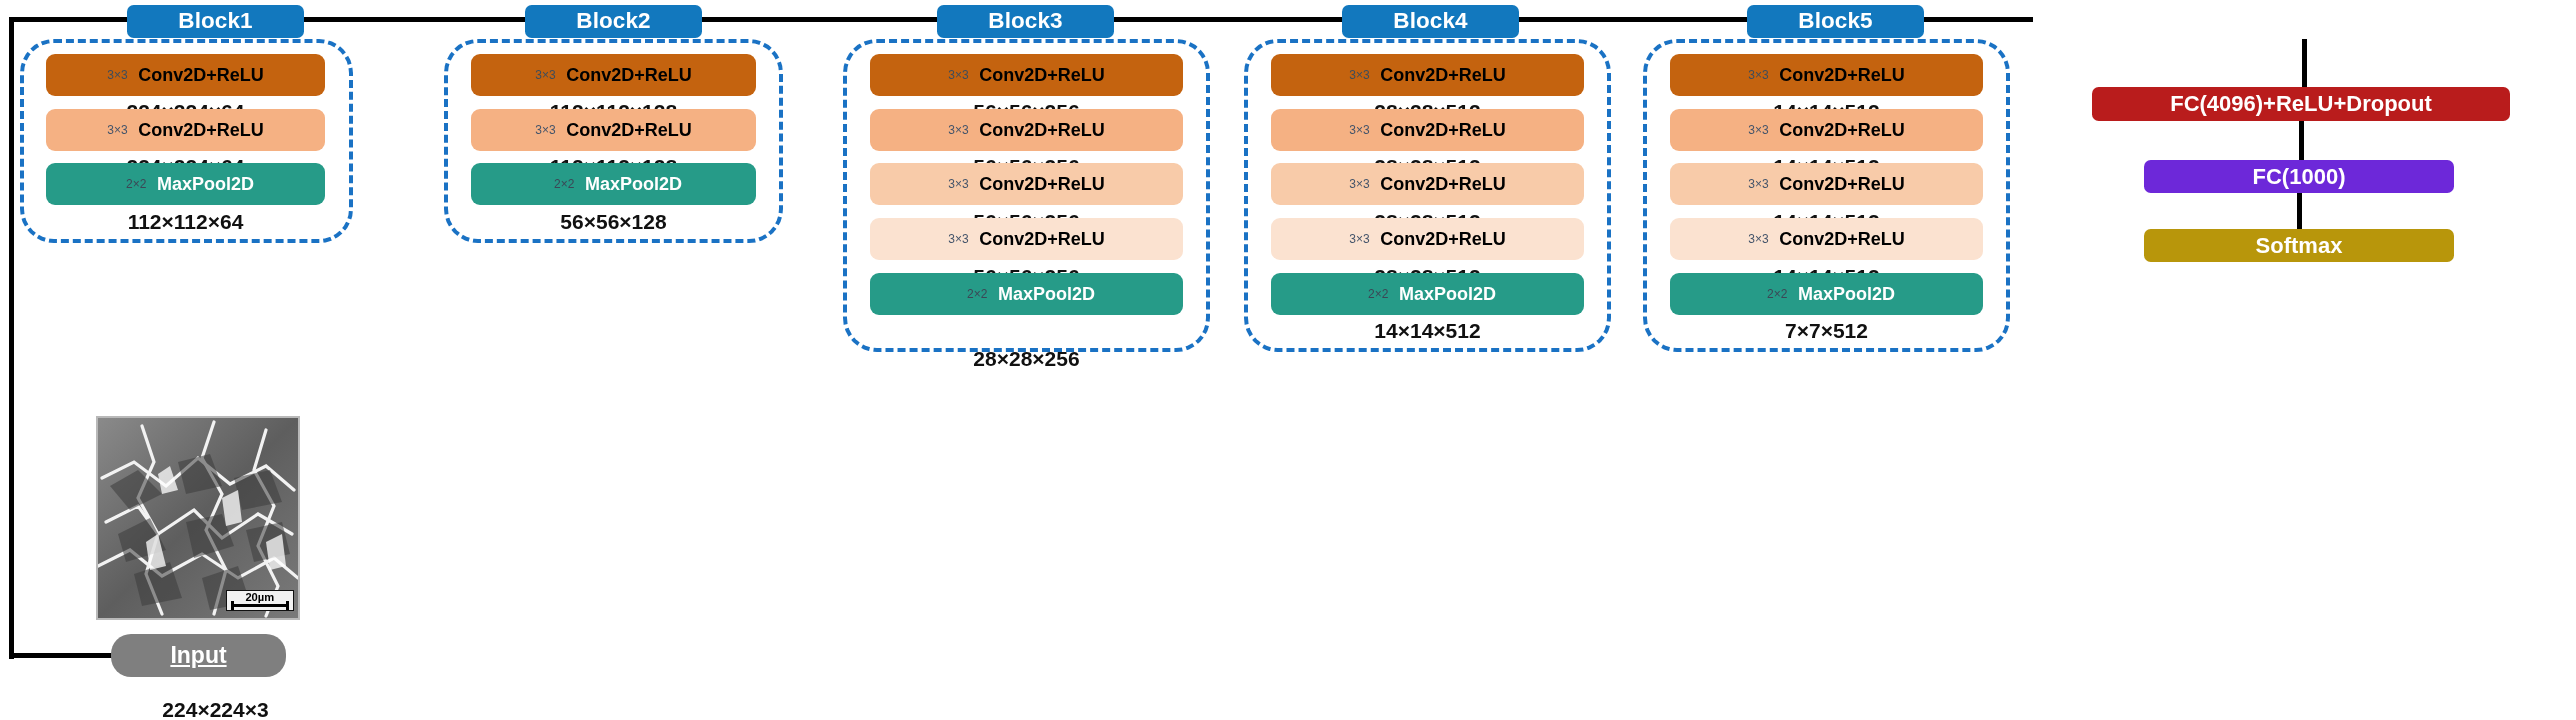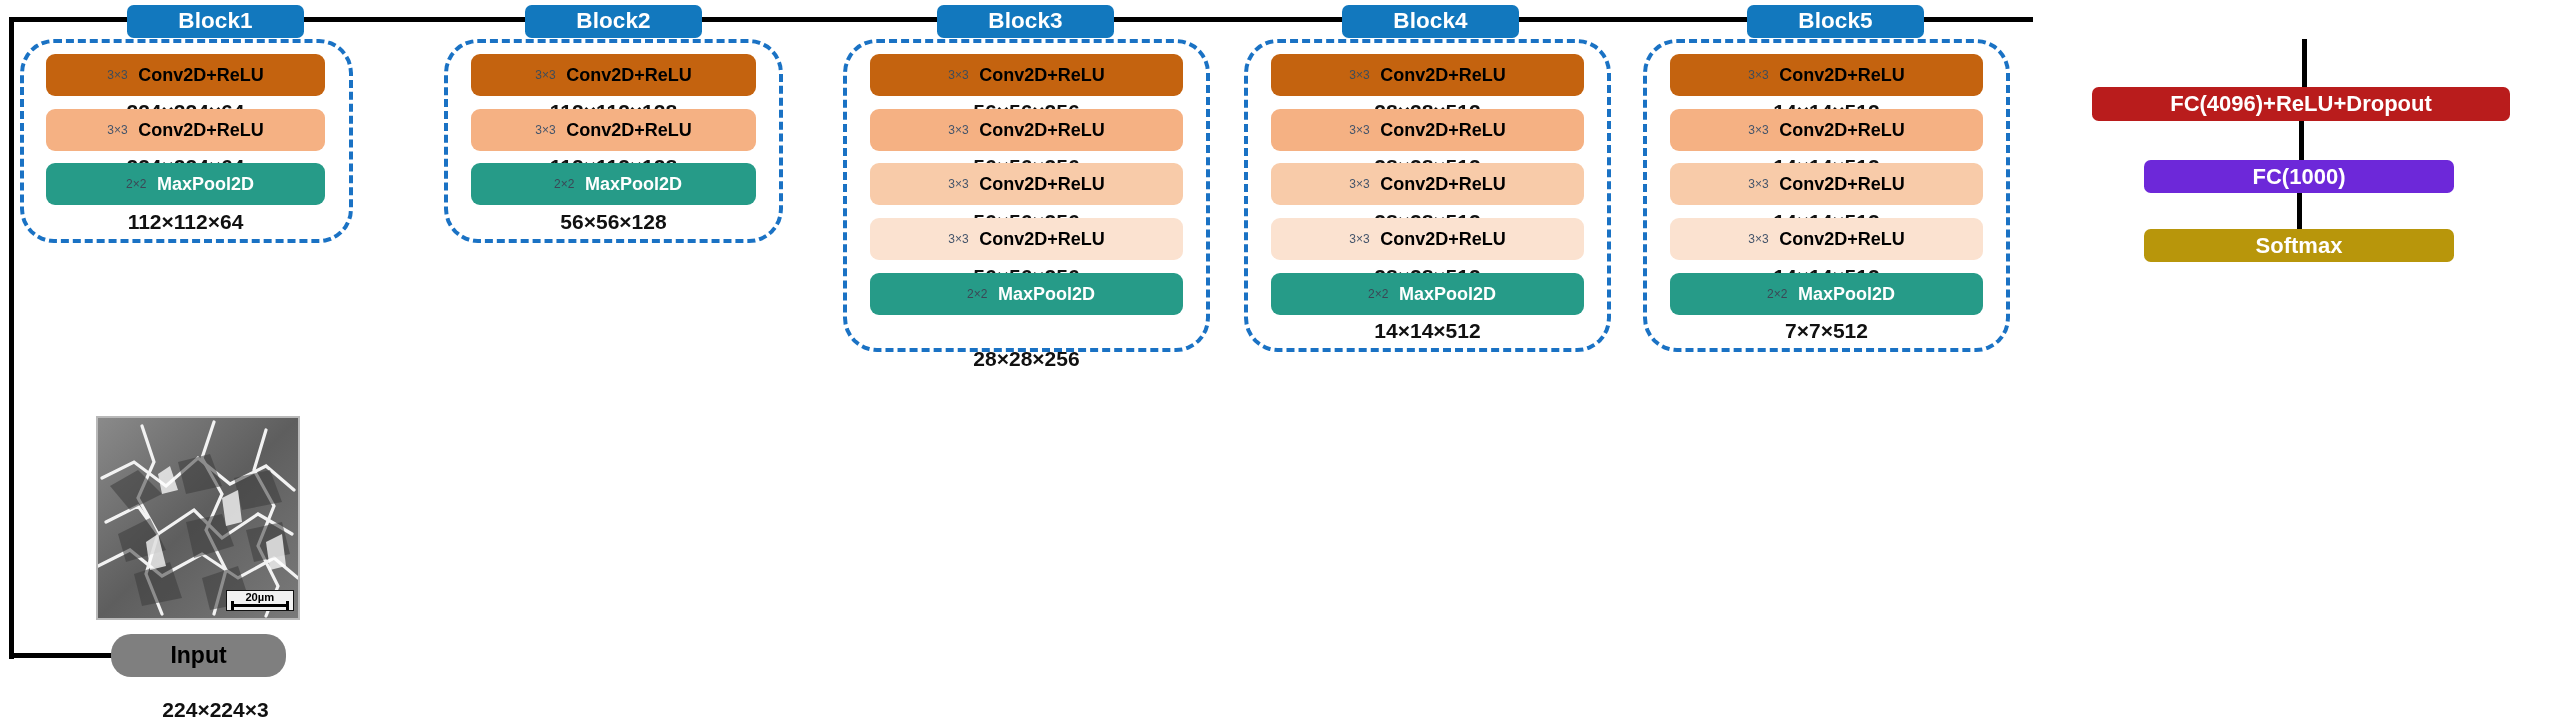--- a/index.html
+++ b/index.html
@@ -65,21 +65,21 @@
   .scalebar .txt{font-size:11.2px;font-weight:bold;color:#000;line-height:1;}
   .scalebar .rule{width:58px;height:3px;background:#000;margin-top:1.5px;position:relative;}
   .scalebar .rule:before,.scalebar .rule:after{
     content:"";position:absolute;top:-3px;width:3px;height:9px;background:#000;
   }
   .scalebar .rule:before{left:0;} .scalebar .rule:after{right:0;}
 
   .input-pill{
     position:absolute;height:43px;border-radius:20px;background:#7F7F7F;
     display:flex;align-items:center;justify-content:center;
-    color:#000000;font-size:23px;font-weight:bold;z-index:6;
+    color:#ffffff;font-size:23px;font-weight:bold;z-index:6;text-decoration:underline;
   }
 
   
   .head-box{
     position:absolute;border-radius:6.7px;
     display:flex;align-items:center;justify-content:center;
     color:#fff;font-weight:bold;box-sizing:border-box;z-index:6;white-space:nowrap;
   }
   .hb-flatten{background:#8C4418;font-size:23px;height:34px;}
   .hb-fc2{background:#b91c1c;font-size:22px;height:34px;}

